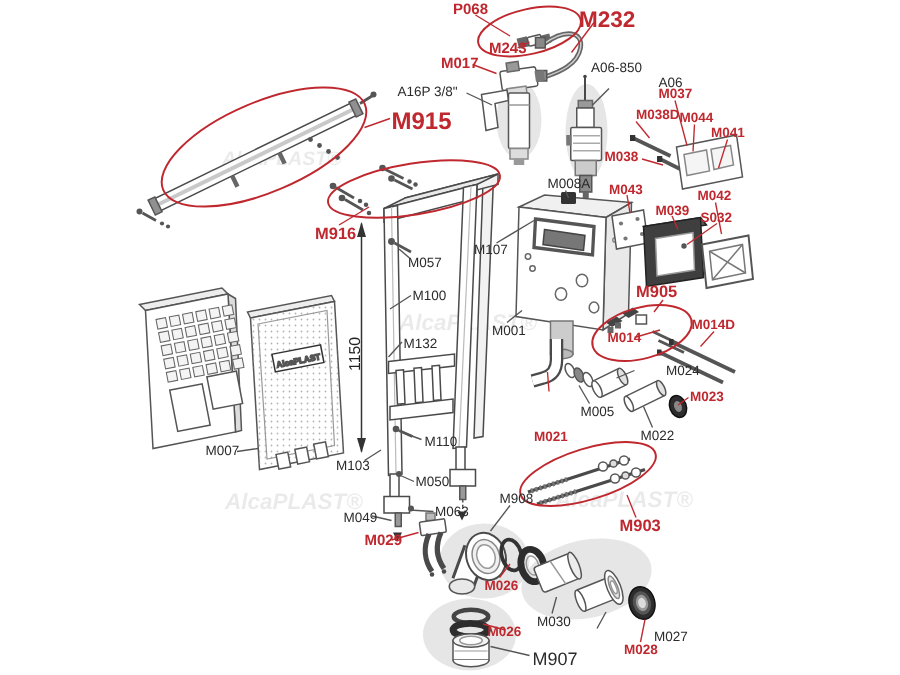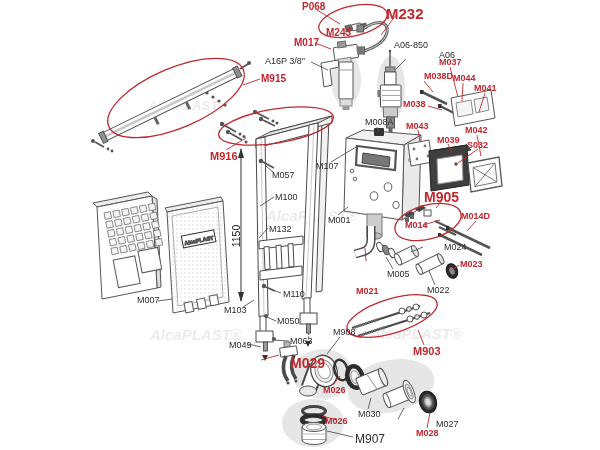--- a/index.html
+++ b/index.html
@@ -423,37 +423,37 @@
     <ellipse cx="428" cy="222" rx="34" ry="17" transform="rotate(-15 428 222)"></ellipse>
     <ellipse cx="392" cy="316" rx="47" ry="17" transform="rotate(-17 392 316)"></ellipse>
   </g>
 </svg>
 
 <div id="labels">
       <div class="lbl red" style="left: 302px; top: 2px; font-size: 10px;">P068</div>
       <div class="lbl red" style="left: 386px; top: 6px; font-size: 15px;">M232</div>
       <div class="lbl red" style="left: 326px; top: 28px; font-size: 10px;">M243</div>
       <div class="lbl red" style="left: 294px; top: 38px; font-size: 10px;">M017</div>
-      <div class="lbl red" style="left: 261px; top: 74px; font-size: 10px;">M915</div>
+      <div class="lbl red" style="left: 261px; top: 74px; font-size: 16px;">M915</div>
       <div class="lbl red" style="left: 210px; top: 151px; font-size: 11px;">M916</div>
       <div class="lbl red" style="left: 439px; top: 58px;">M037</div>
       <div class="lbl red" style="left: 404px; top: 72px; margin-left: 20px;">M038D</div>
       <div class="lbl red" style="left: 453px; top: 74px;">M044</div>
       <div class="lbl red" style="left: 474px; top: 84px;">M041</div>
       <div class="lbl red" style="left: 403px; top: 100px;">M038</div>
       <div class="lbl red" style="left: 406px; top: 122px;">M043</div>
       <div class="lbl red" style="left: 465px; top: 126px;">M042</div>
       <div class="lbl red" style="left: 467px; top: 141px;">S032</div>
       <div class="lbl red" style="left: 437px; top: 136px;">M039</div>
-      <div class="lbl red" style="left: 424px; top: 190px; font-size: 14px;">M905</div>
+      <div class="lbl red" style="left: 424px; top: 190px; font-size: 11px;">M905</div>
       <div class="lbl red" style="left: 405px; top: 221px;">M014</div>
       <div class="lbl red" style="left: 461px; top: 212px; text-align: center;">M014D</div>
       <div class="lbl red" style="left: 356px; top: 262px; margin-top: 25px;">M021</div>
       <div class="lbl red" style="left: 460px; top: 260px;">M023</div>
-      <div class="lbl red" style="left: 243px; top: 356px; font-size: 14px; margin-left: 47px;">M029</div>
+      <div class="lbl red" style="left: 243px; top: 356px; font-size: 10px;">M029</div>
       <div class="lbl red" style="left: 413px; top: 346px; font-size: 11px;">M903</div>
       <div class="lbl red" style="left: 323px; top: 386px;">M026</div>
       <div class="lbl red" style="left: 325px; top: 417px;">M026</div>
       <div class="lbl red" style="left: 416px; top: 429px;">M028</div>
       <div class="lbl ink" style="left: 265px; top: 57px;">A16P 3/8"</div>
       <div class="lbl ink" style="left: 394px; top: 41px;">A06-850</div>
       <div class="lbl ink" style="left: 403px; top: 51px; margin-left: 36px;">A06</div>
       <div class="lbl ink" style="left: 365px; top: 118px;">M008A</div>
       <div class="lbl ink" style="left: 316px; top: 162px;">M107</div>
       <div class="lbl ink" style="left: 272px; top: 171px;">M057</div>

